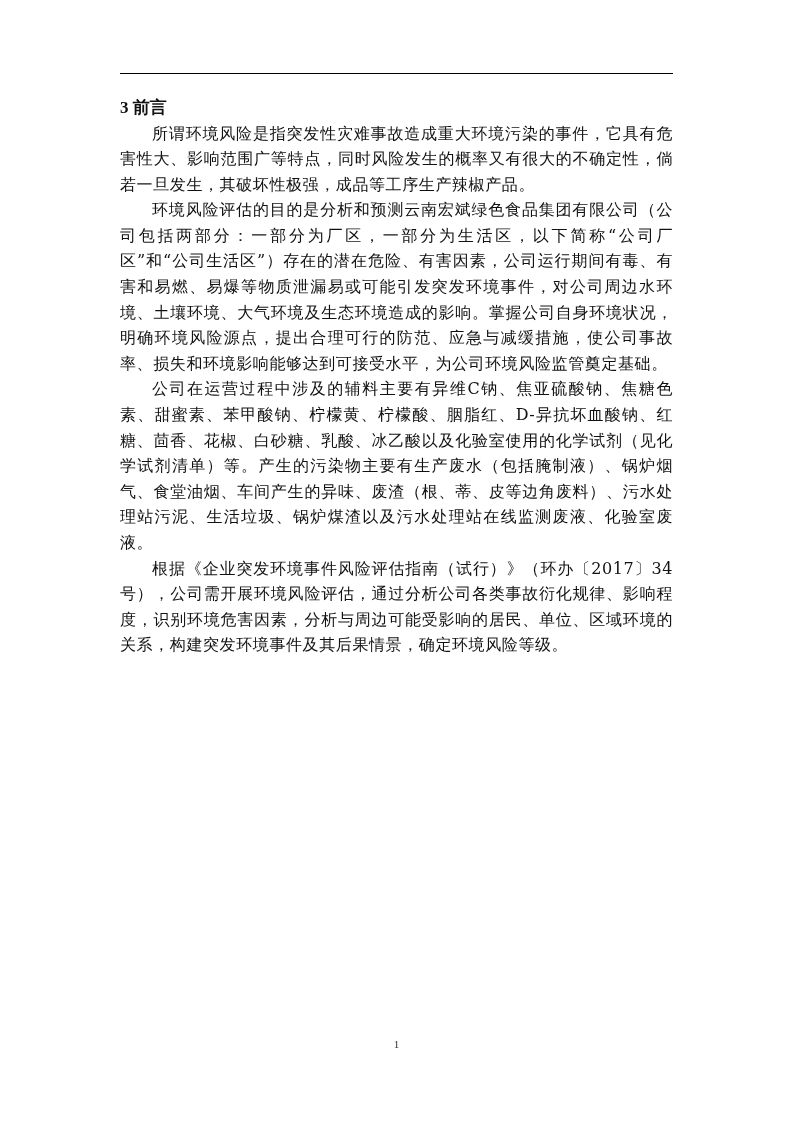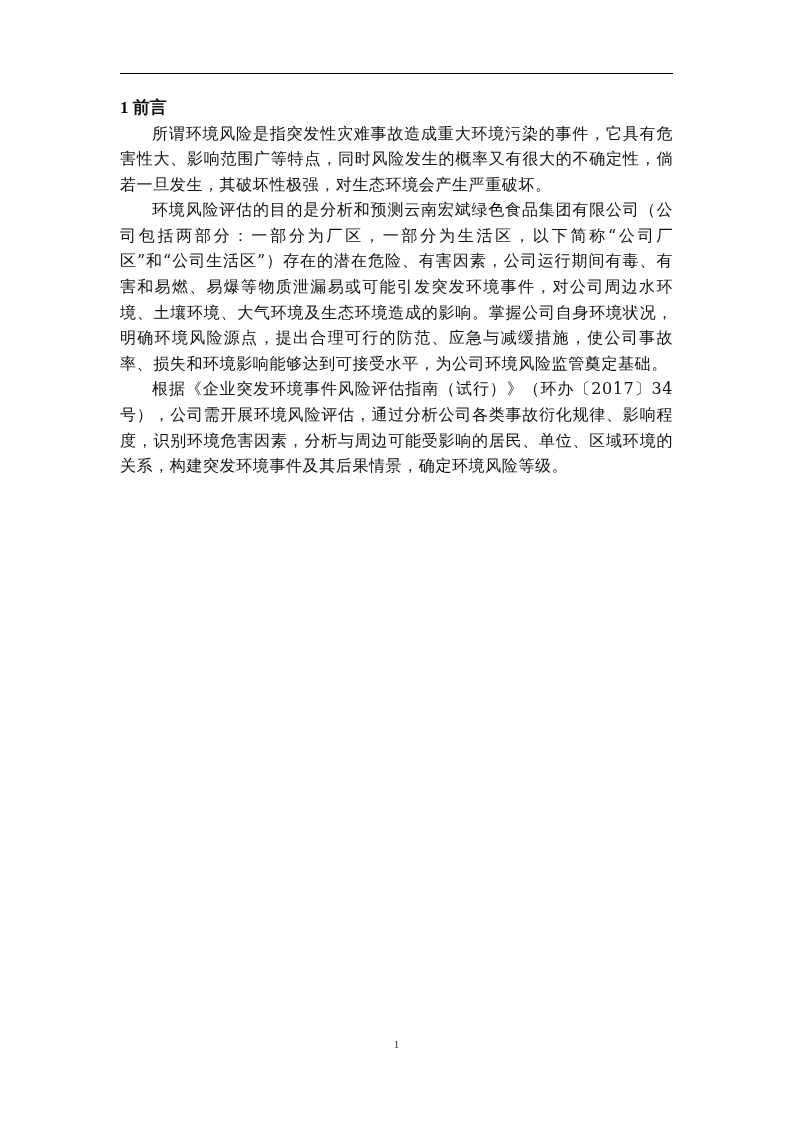--- a/index.html
+++ b/index.html
@@ -30,20 +30,21 @@
     font-family: "Liberation Serif", serif; font-size: 11px; color: #333;
   }
 </style>
 </head>
 <body>
 
 <div class="page">
   <div class="header-rule"></div>
 
   <div class="content">
-    <h1 class="heading">1 前言</h1>
-    <p class="para">所谓环境风险是指突发性灾难事故造成重大环境污染的事件，它具有危害性大、影响范围广等特点，同时风险发生的概率又有很大的不确定性，倘若一旦发生，其破坏性极强，对生态环境会产生严重破坏。</p>
+    <h1 class="heading">3 前言</h1>
+    <p class="para">所谓环境风险是指突发性灾难事故造成重大环境污染的事件，它具有危害性大、影响范围广等特点，同时风险发生的概率又有很大的不确定性，倘若一旦发生，其破坏性极强，成品等工序生产辣椒产品。</p>
     <p class="para">环境风险评估的目的是分析和预测云南宏斌绿色食品集团有限公司（公司包括两部分：一部分为厂区，一部分为生活区，以下简称“公司厂区”和“公司生活区”）存在的潜在危险、有害因素，公司运行期间有毒、有害和易燃、易爆等物质泄漏易或可能引发突发环境事件，对公司周边水环境、土壤环境、大气环境及生态环境造成的影响。掌握公司自身环境状况，明确环境风险源点，提出合理可行的防范、应急与减缓措施，使公司事故率、损失和环境影响能够达到可接受水平，为公司环境风险监管奠定基础。</p>
+    <p class="para">公司在运营过程中涉及的辅料主要有异维C钠、焦亚硫酸钠、焦糖色素、甜蜜素、苯甲酸钠、柠檬黄、柠檬酸、胭脂红、D-异抗坏血酸钠、红糖、茴香、花椒、白砂糖、乳酸、冰乙酸以及化验室使用的化学试剂（见化学试剂清单）等。产生的污染物主要有生产废水（包括腌制液）、锅炉烟气、食堂油烟、车间产生的异味、废渣（根、蒂、皮等边角废料）、污水处理站污泥、生活垃圾、锅炉煤渣以及污水处理站在线监测废液、化验室废液。</p>
     <p class="para">根据《企业突发环境事件风险评估指南（试行）》（环办〔2017〕34号），公司需开展环境风险评估，通过分析公司各类事故衍化规律、影响程度，识别环境危害因素，分析与周边可能受影响的居民、单位、区域环境的关系，构建突发环境事件及其后果情景，确定环境风险等级。</p>
   </div>
 
   <div class="page-number">1</div>
 </div>
 
 </body></html>

